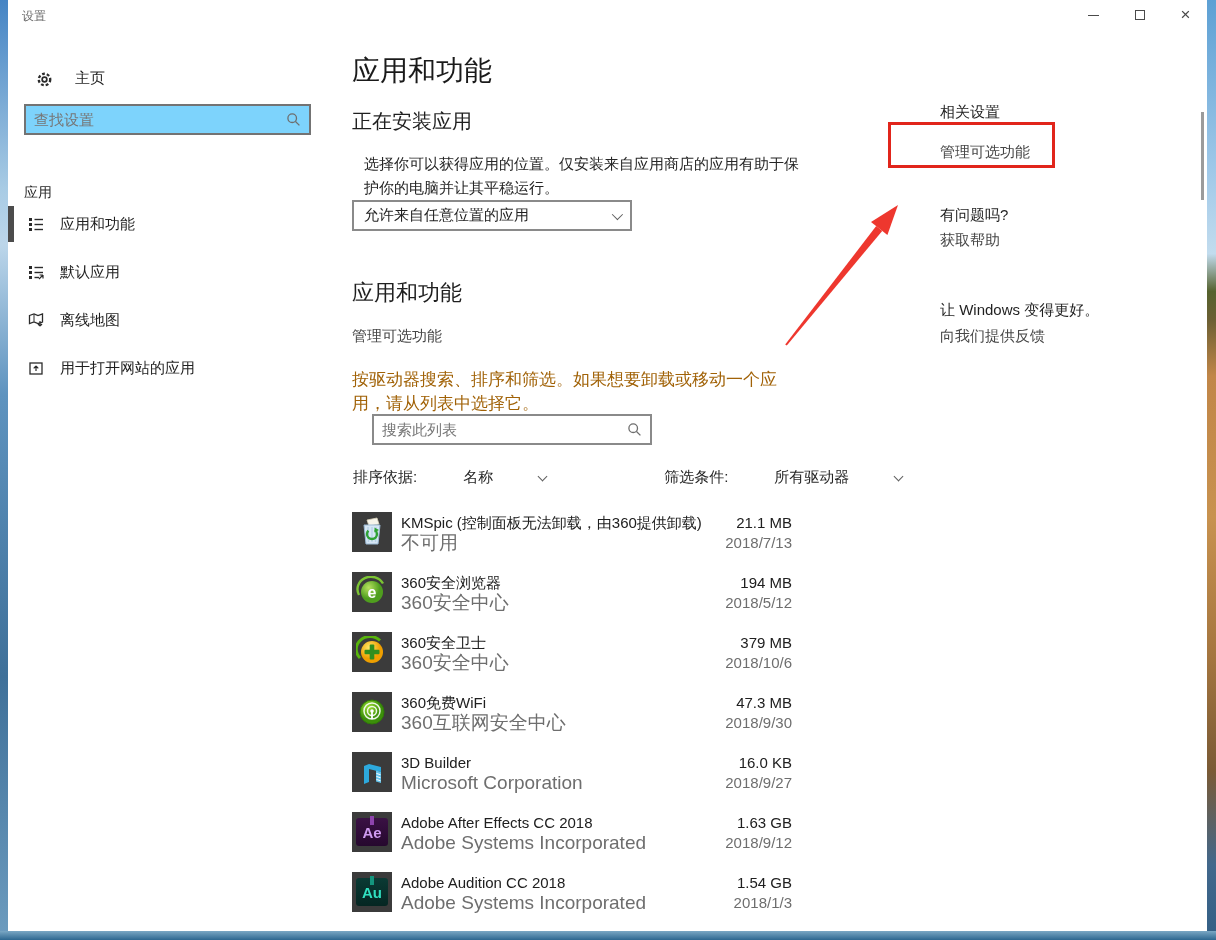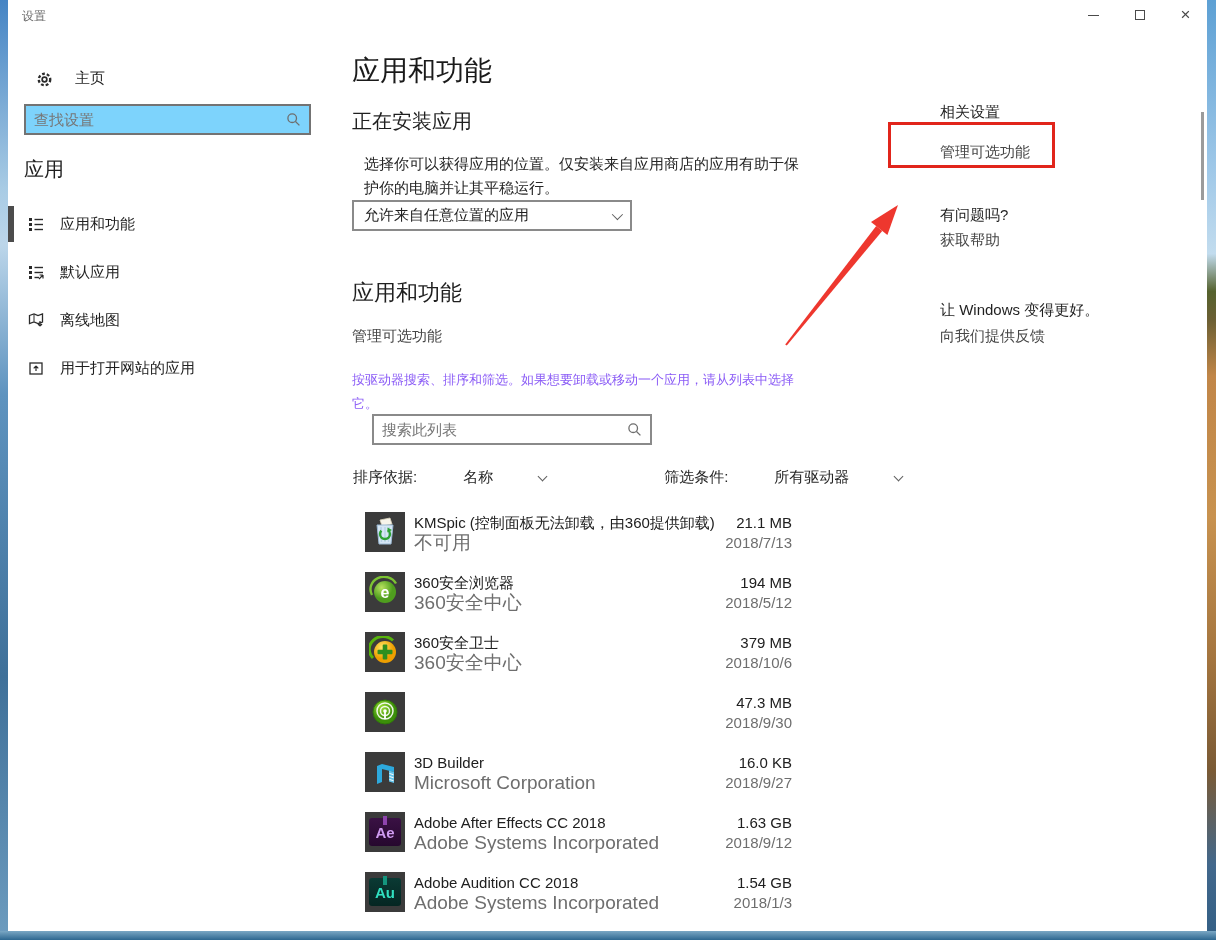--- a/index.html
+++ b/index.html
@@ -33,21 +33,21 @@
   #home-row { position:absolute; left:28px; top:58px; height:30px; display:flex; align-items:flex-end; gap:22px; }
   #home-label { font-size:15px; color:#1f1f1f; }
 
   #sidebar-search { position:absolute; left:16px; top:104px; width:287px; height:31px;
     border:2px solid #737373; background:#7dd3fc; display:flex; align-items:center; }
   #sidebar-search input, #list-search input { border:none; outline:none; flex:1; height:100%;
     font-size:15px; color:#1f1f1f; padding:0 8px; font-family:inherit; background:transparent; }
   #sidebar-search input::placeholder, #list-search input::placeholder { color:#767676; opacity:1; }
   .mag { flex:0 0 auto; margin-right:8px; }
 
-  #sidebar-section { position:absolute; left:16px; top:156px; font-size:20px; color:#1f1f1f; }
+  #sidebar-section { position:absolute; left:16px; top:184px; font-size:14px; color:#1f1f1f; }
 
   .side-item { position:absolute; left:0; width:336px; height:40px; display:flex;
     align-items:center; gap:16px; padding-left:20px; cursor:default; }
   .side-item .lbl { font-size:15px; color:#1f1f1f; }
   #side-item-0 { top:204px; }
   #side-item-1 { top:252px; }
   #side-item-2 { top:300px; }
   #side-item-3 { top:348px; }
   #sel-bar { position:absolute; left:0; top:206px; width:6px; height:36px; background:#4c4c4c; }
 
@@ -59,33 +59,33 @@
   #dropdown { position:absolute; left:344px; top:200px; width:280px; height:31px;
     border:2px solid #8a8a8a; background:#fff; display:flex; align-items:center; padding:8px 10px; }
   #dropdown .val { flex:1; font-size:15px; color:#1f1f1f; }
   .chev { width:8px; height:8px; border-right:1.5px solid #5f5f5f; border-bottom:1.5px solid #5f5f5f;
     transform:rotate(45deg) translateY(-2px); }
   .chev-sm { width:7px; height:7px; border-right:1.5px solid #5f5f5f; border-bottom:1.5px solid #5f5f5f;
     display:inline-block; transform:rotate(45deg); margin:0 2px 2px 6px; }
 
   #features-h { position:absolute; left:344px; top:278px; font-size:22px; font-weight:400; color:#1f1f1f; }
   #manage-link { position:absolute; left:344px; top:327px; font-size:15px; color:#474747; text-decoration:none; }
-  #features-desc { position:absolute; left:344px; top:368px; width:444px; font-size:13px;
-    line-height:24px; color:#8b5cf6; }
+  #features-desc { position:absolute; left:344px; top:368px; width:444px; font-size:17px;
+    line-height:24px; color:#a16207; }
   #list-search { position:absolute; left:344px; top:414px; width:280px; height:31px;
     border:2px solid #8a8a8a; background:#fff; display:flex; align-items:center;margin-left:20px; }
 
   #sort-row { position:absolute; left:345px; top:468px; font-size:15px; color:#262626;
     display:flex; align-items:center;gap:40px; }
   #sort-row .gap { width:36px; }
   #sort-row .lab { margin-right:6px; }
 
   
   #app-list { position:absolute; left:344px; top:512px; width:440px; }
-  .app-row { display:flex; height:60px;margin-left:13px; }
+  .app-row { display:flex; height:60px; }
   .app-icon { width:40px; height:40px; flex:0 0 40px; background:#3b3b3b; position:relative;
     display:flex; align-items:center; justify-content:center; overflow:hidden; }
   .app-text { margin-left:9px; padding-top:1px; }
   .app-name { font-size:15px; color:#202020; line-height:20px; white-space:nowrap; }
   .app-pub  { font-size:19px; color:#6e6e6e; line-height:20px; white-space:nowrap; }
   .app-meta { margin-left:auto; text-align:right; padding-top:1px; }
   .app-size { font-size:15px; color:#202020; line-height:20px; }
   .app-date { font-size:15px; color:#6e6e6e; line-height:20px; }
 
   .adobe-box { width:32px; height:28px; border-radius:3px; position:relative;
@@ -307,20 +307,24 @@
                 <stop offset="100%" stop-color="#3c8f0a"></stop>
               </radialGradient>
             </defs>
           <circle cx="16" cy="16" r="12" fill="url(#g-wf)" stroke="#2f7a08" stroke-width="1"></circle>
           <circle cx="16" cy="15" r="8" fill="none" stroke="#ffffff" stroke-width="1.5" opacity="0.9"></circle>
           <circle cx="16" cy="15" r="4.5" fill="none" stroke="#ffffff" stroke-width="1.5" opacity="0.9"></circle>
           <circle cx="16" cy="15" r="1.8" fill="#ffffff"></circle>
           <rect x="15.1" y="15" width="1.8" height="8" fill="#ffffff"></rect>
         </svg>
       </div>
+      <div class="app-text">
+        <div class="app-name">360免费WiFi</div>
+        <div class="app-pub">360互联网安全中心</div>
+      </div>
       <div class="app-meta">
         <div class="app-size">47.3 MB</div>
         <div class="app-date">2018/9/30</div>
       </div>
     </div>
 
     <div class="app-row">
       <div class="app-icon">
         <svg width="30" height="30" viewBox="0 0 30 30">
           <polygon points="7,9 12,7 12,25 7,27" fill="#2da9dd"></polygon>

